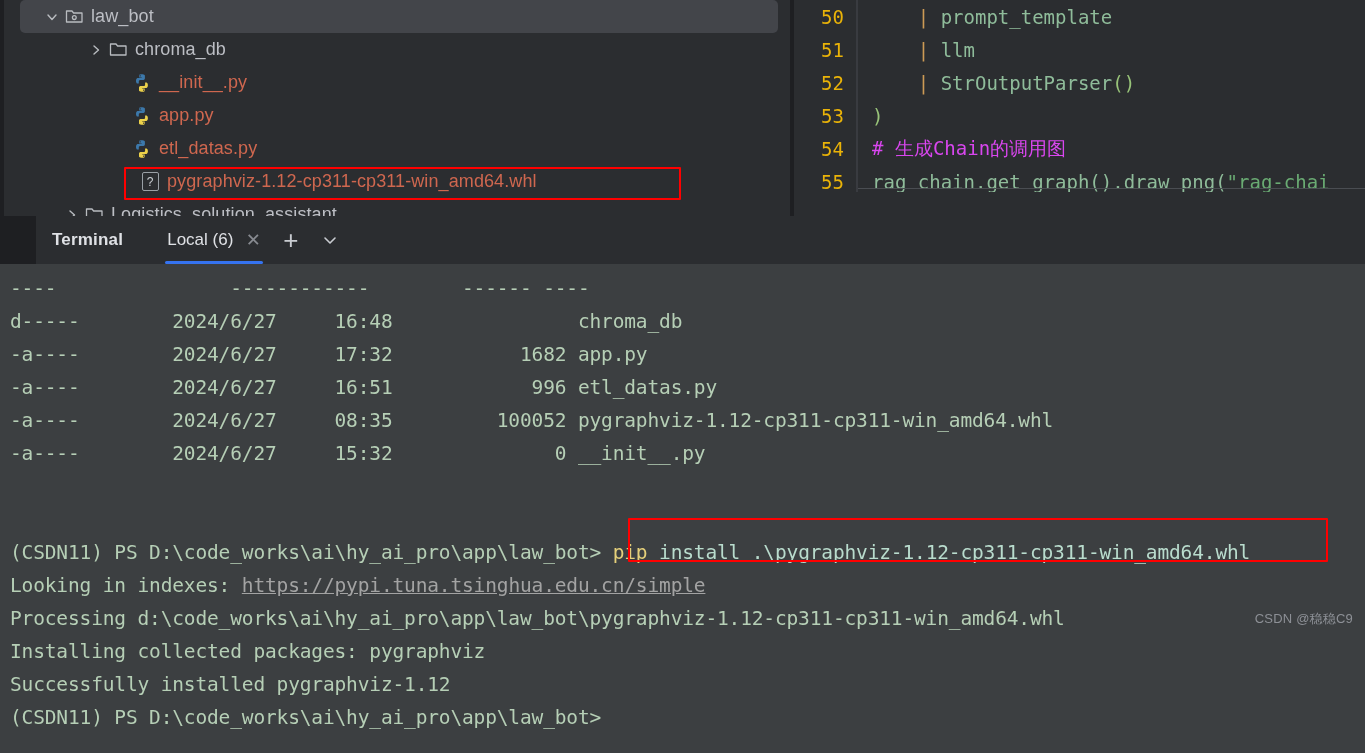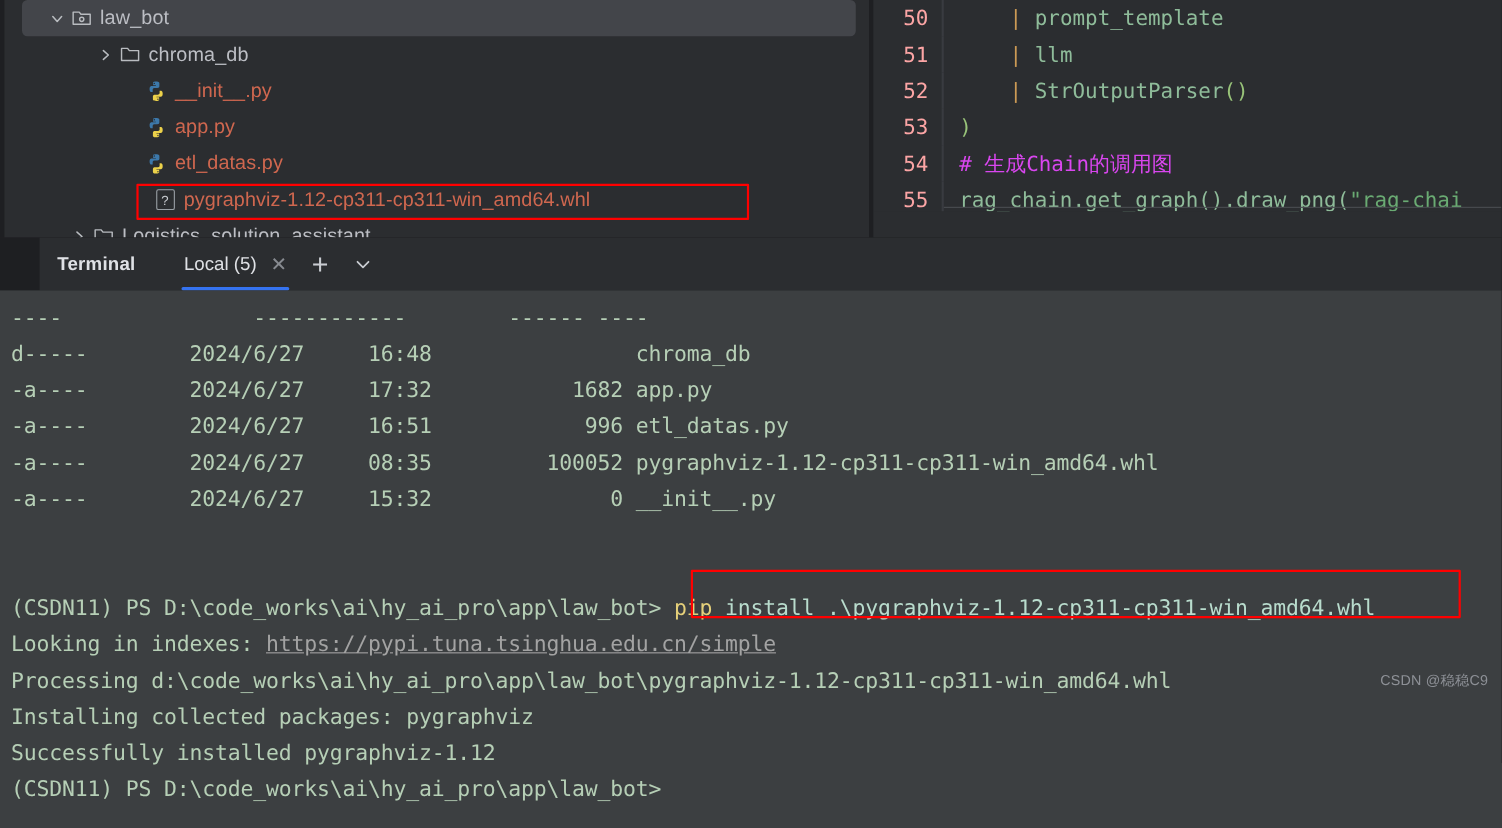--- a/index.html
+++ b/index.html
@@ -122,21 +122,21 @@
     height: 33px;
     align-items: center;
     white-space: pre;
   }
 
   .gutter {
     width: 62px;
     flex: none;
     text-align: right;
     padding-right: 12px;
-    color: #fca5a5;
+    color: #eab308;
     font-size: 19px;
     font-family: "DejaVu Sans Mono", monospace;
   }
 
   .code-sep {
     width: 2px;
     flex: none;
     background: #393b40;
     align-self: stretch;
     margin-right: 14px;
@@ -416,21 +416,21 @@
       <div class="editor-bottom"></div>
     </div>
   </div>
 
   <div class="terminal-section">
 
     <div class="term-tabbar">
       <div class="term-title">Terminal</div>
 
       <div class="term-tab">
-        <span class="term-tab-label">Local (5)</span>
+        <span class="term-tab-label">Local (6)</span>
         <span class="tab-close">✕</span>
         <div class="term-tab-underline"></div>
       </div>
 
       <span class="tab-plus">+</span>
 
       <span class="tab-chevron">
         <svg width="18" height="18" viewBox="0 0 18 18" aria-hidden="true">
           <path d="M4 7 L9 12 L14 7" fill="none" stroke="#c9ccd1" stroke-width="1.6" stroke-linecap="round" stroke-linejoin="round"></path>
         </svg>

